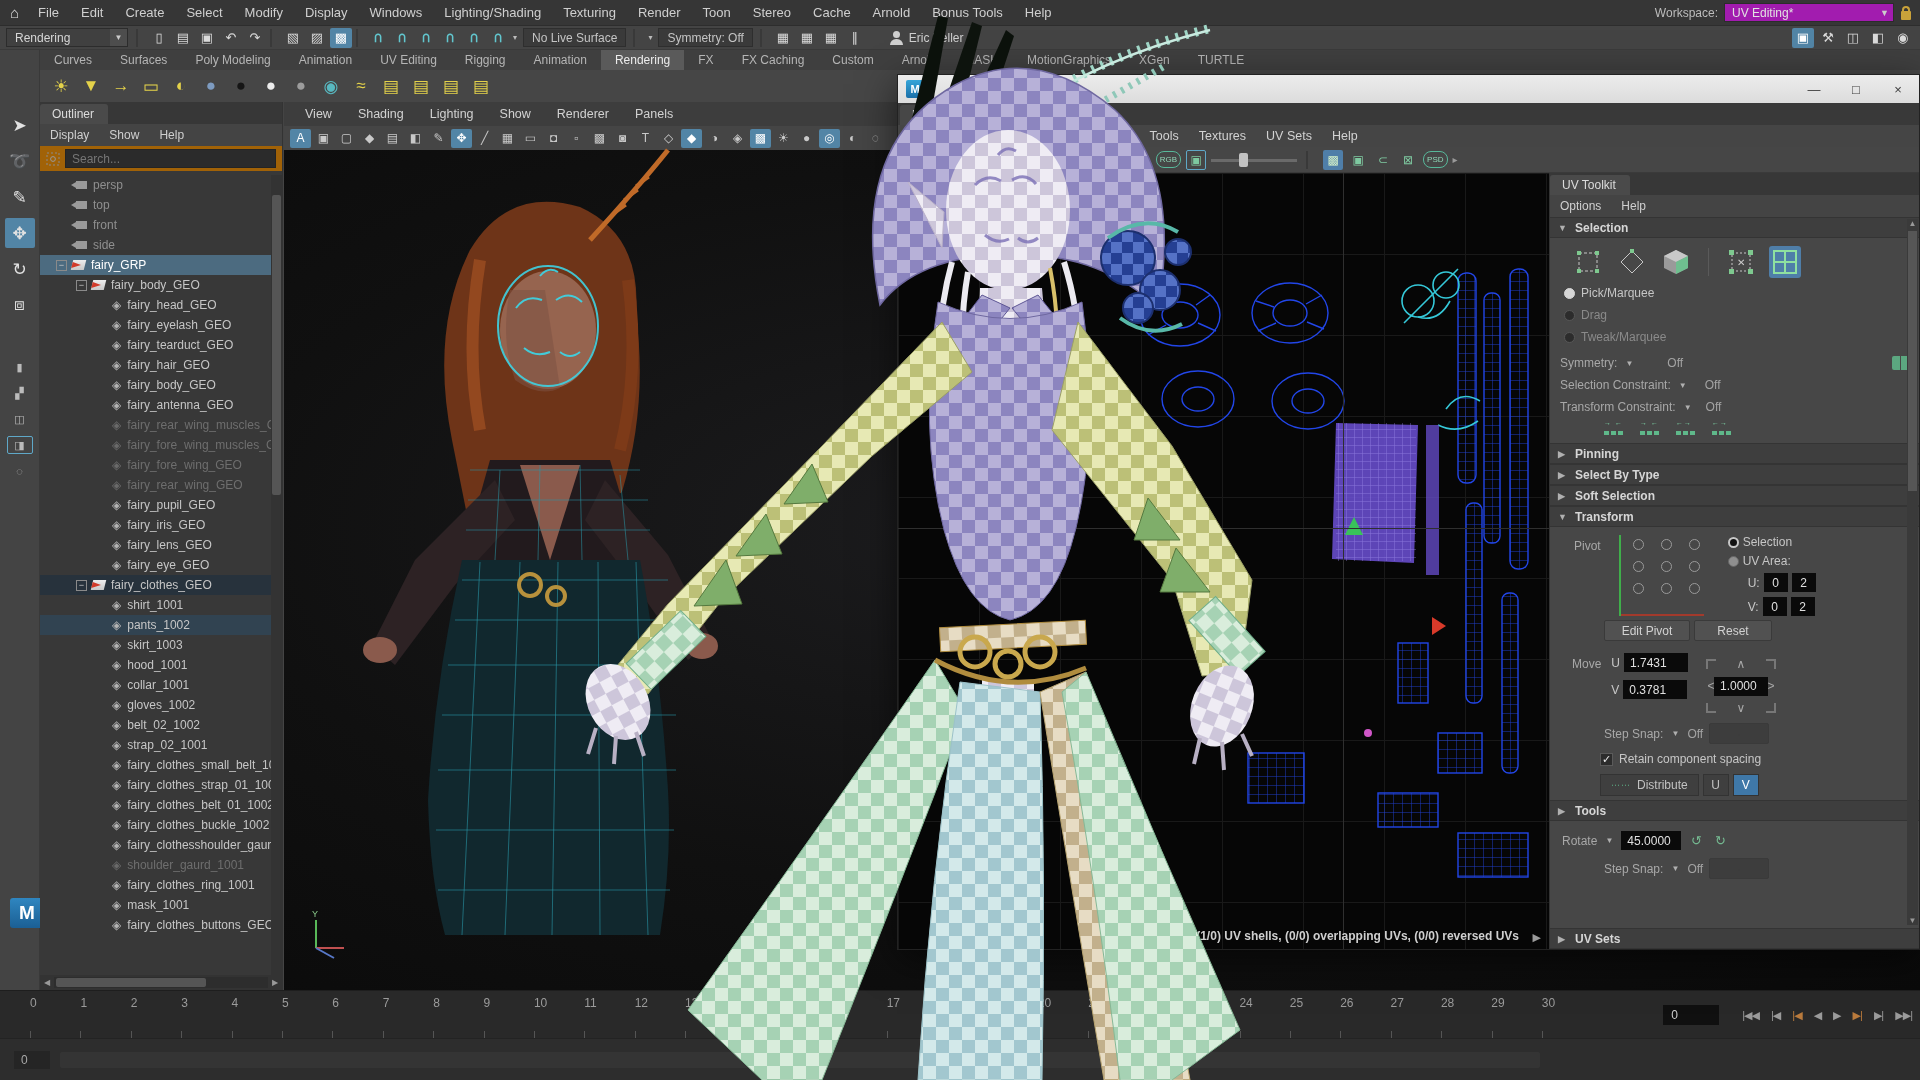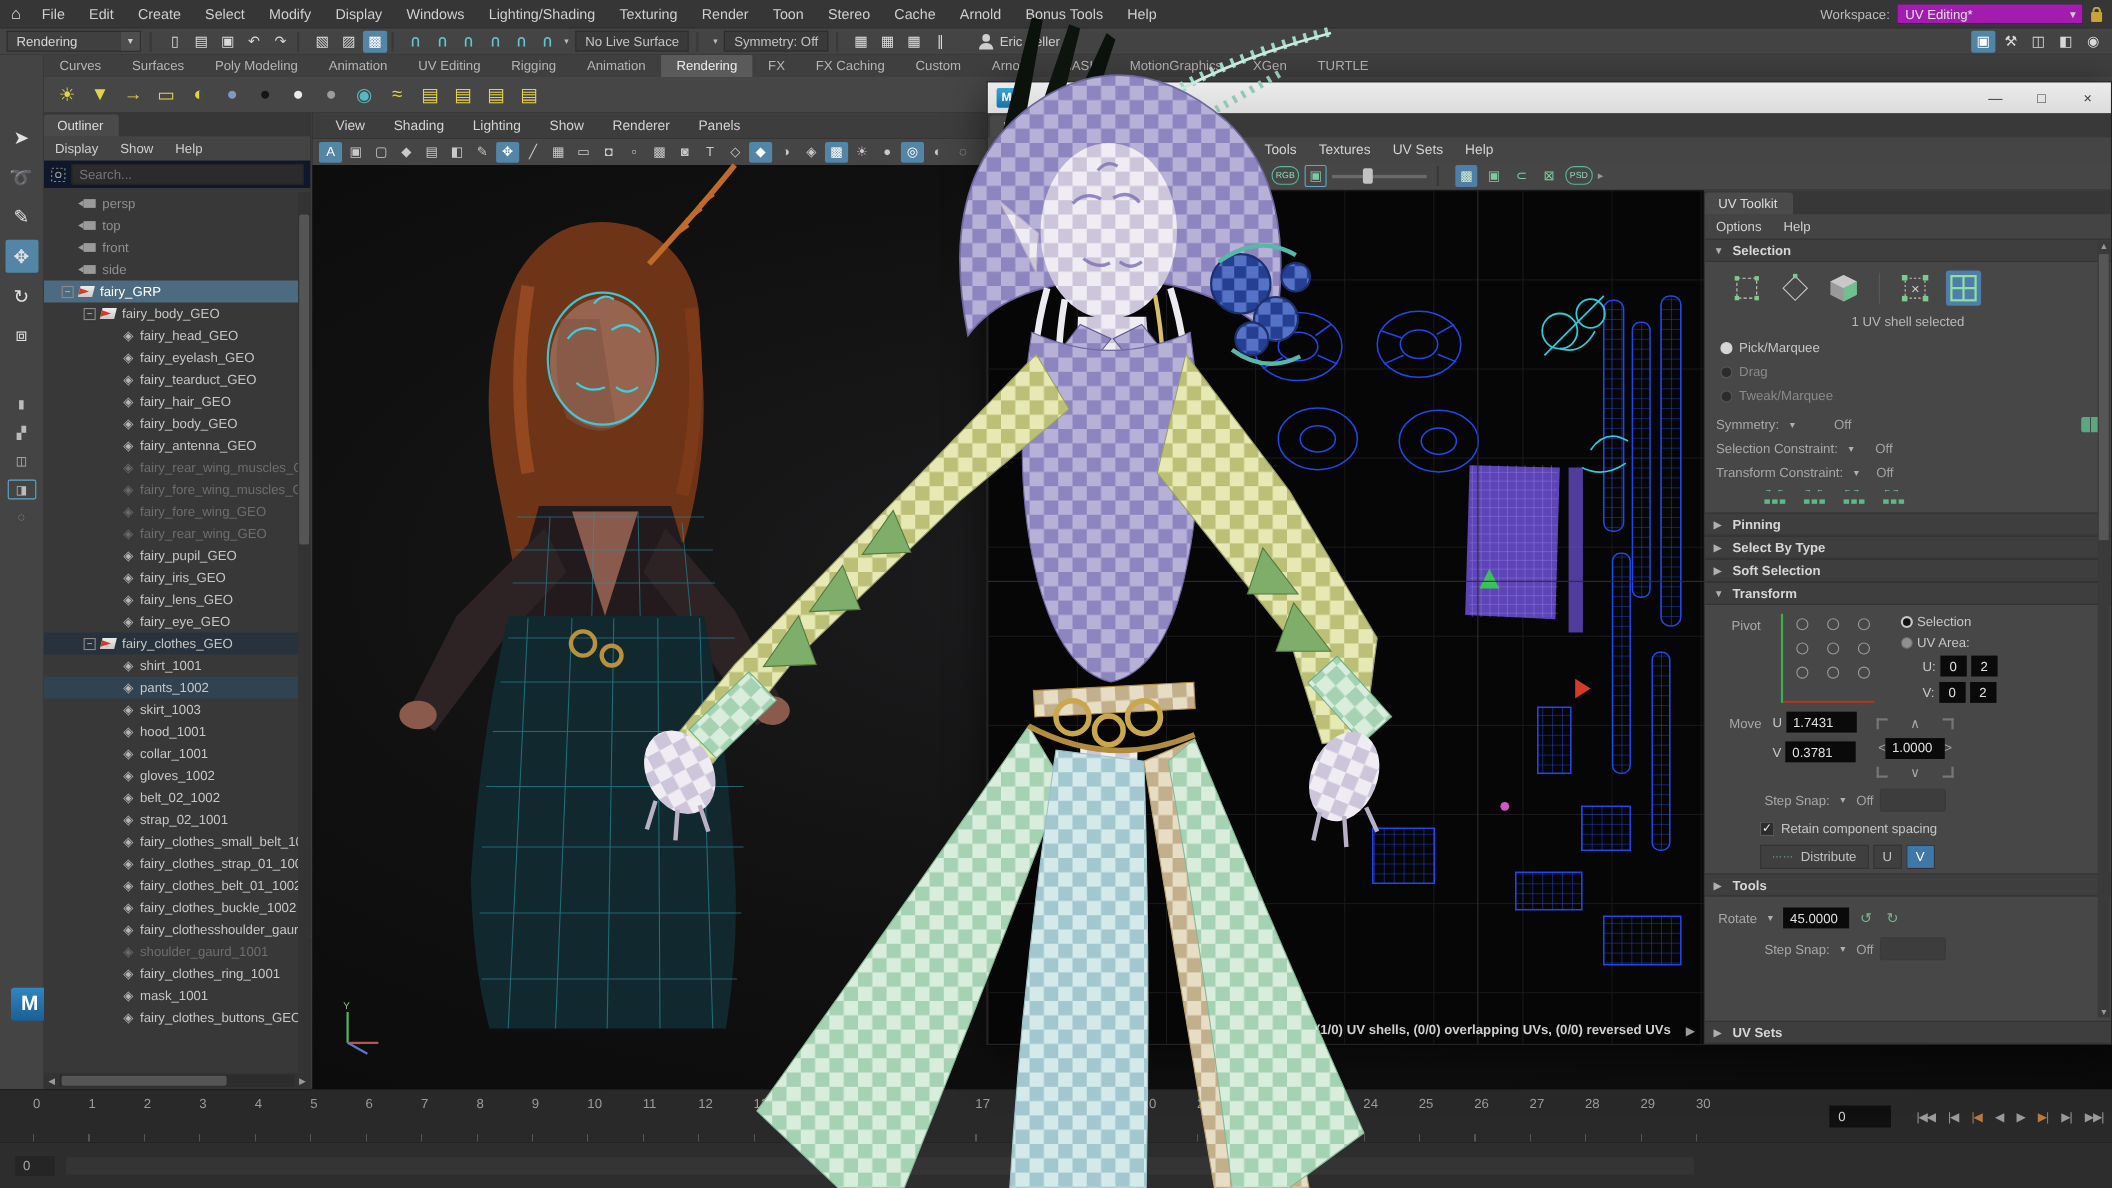--- a/index.html
+++ b/index.html
@@ -60,21 +60,21 @@
     background:linear-gradient(#2f86c0,#1b5f94);color:#fff;font-weight:bold;font-size:19px;
     display:flex;align-items:center;justify-content:center;z-index:9}
 
   
   .outliner{position:absolute;left:40px;top:102px;width:243px;height:888px;background:#3d3d3d;z-index:9;
     border-right:1px solid #333;display:flex;flex-direction:column}
   .paneltabs{height:22px;background:#373737;display:flex;align-items:flex-end}
   .paneltab{background:#4a4a4a;color:#dcdcdc;font-size:12px;padding:3px 14px 3px 12px;border-radius:3px 3px 0 0}
   .panelmenus{height:22px;display:flex;align-items:center;background:#444}
   .pmenu{padding:0 10px;font-size:12px;color:#cfcfcf}
-  .osearch{height:25px;display:flex;align-items:center;gap:5px;padding:0 6px;background:#0f172a}
+  .osearch{height:25px;display:flex;align-items:center;gap:5px;padding:0 6px;background:#a16207}
   .osearch input{flex:1;height:19px;background:#2b2b2b;border:1px solid #242424;color:#bbb;
     font-size:12px;padding-left:6px;font-family:"Liberation Sans",sans-serif}
   .olist{flex:1;background:#383838;position:relative;overflow:hidden;padding-top:4px}
   .orow{display:flex;align-items:center;height:20px;padding-left:34px;white-space:nowrap;font-size:12px;color:#c6c6c6}
   .orow.d1{padding-left:52px}
   .orow.d2{padding-left:72px}
   .orow.hasx{padding-left:16px}
   .orow.d1.hasx{padding-left:36px}
   .exp{display:none;width:11px;height:11px;border:1px solid #8a8a8a;color:#ccc;font-size:9px;line-height:9px;
     text-align:center;margin-right:5px;flex:none}
@@ -853,21 +853,20 @@
               </svg>
           </span>
           <span class="selicon act">
             <svg width="28" height="28">
                 <rect x="3" y="3" width="22" height="22" fill="none" stroke="#8fe0a0" stroke-width="2"></rect>
                 <line x1="14" y1="3" x2="14" y2="25" stroke="#8fe0a0" stroke-width="2"></line>
                 <line x1="3" y1="14" x2="25" y2="14" stroke="#8fe0a0" stroke-width="2"></line>
               </svg>
           </span>
         </div>
-        <div class="shellstatus">1 UV shell selected</div>
         <div class="tkrow tkpad">
             <span class="radio on"></span>
             <span class="rlabel">Pick/Marquee</span>
           </div>
         <div class="tkrow tkpad">
             <span class="radio"></span>
             <span class="rlabel dim">Drag</span>
           </div>
         <div class="tkrow tkpad">
             <span class="radio"></span>
@@ -973,20 +972,24 @@
               <span>U:</span>
               <span class="bfield cell">0</span>
               <span class="bfield cell">2</span>
             </div>
             <div class="uvline" style="padding-left:20px">
               <span>V:</span>
               <span class="bfield cell">0</span>
               <span class="bfield cell">2</span>
             </div>
           </div>
+        </div>
+        <div class="pivbtns">
+          <span class="tkbtn" style="min-width:86px">Edit Pivot</span>
+          <span class="tkbtn" style="min-width:78px">Reset</span>
         </div>
 
         <div class="movewrap">
           <span style="color:#a8a8a8;padding-top:4px">Move</span>
           <div class="movefields">
             <div class="uvline">
               <span>U</span>
               <span class="bfield wide">1.7431</span>
             </div>
             <div class="uvline">

